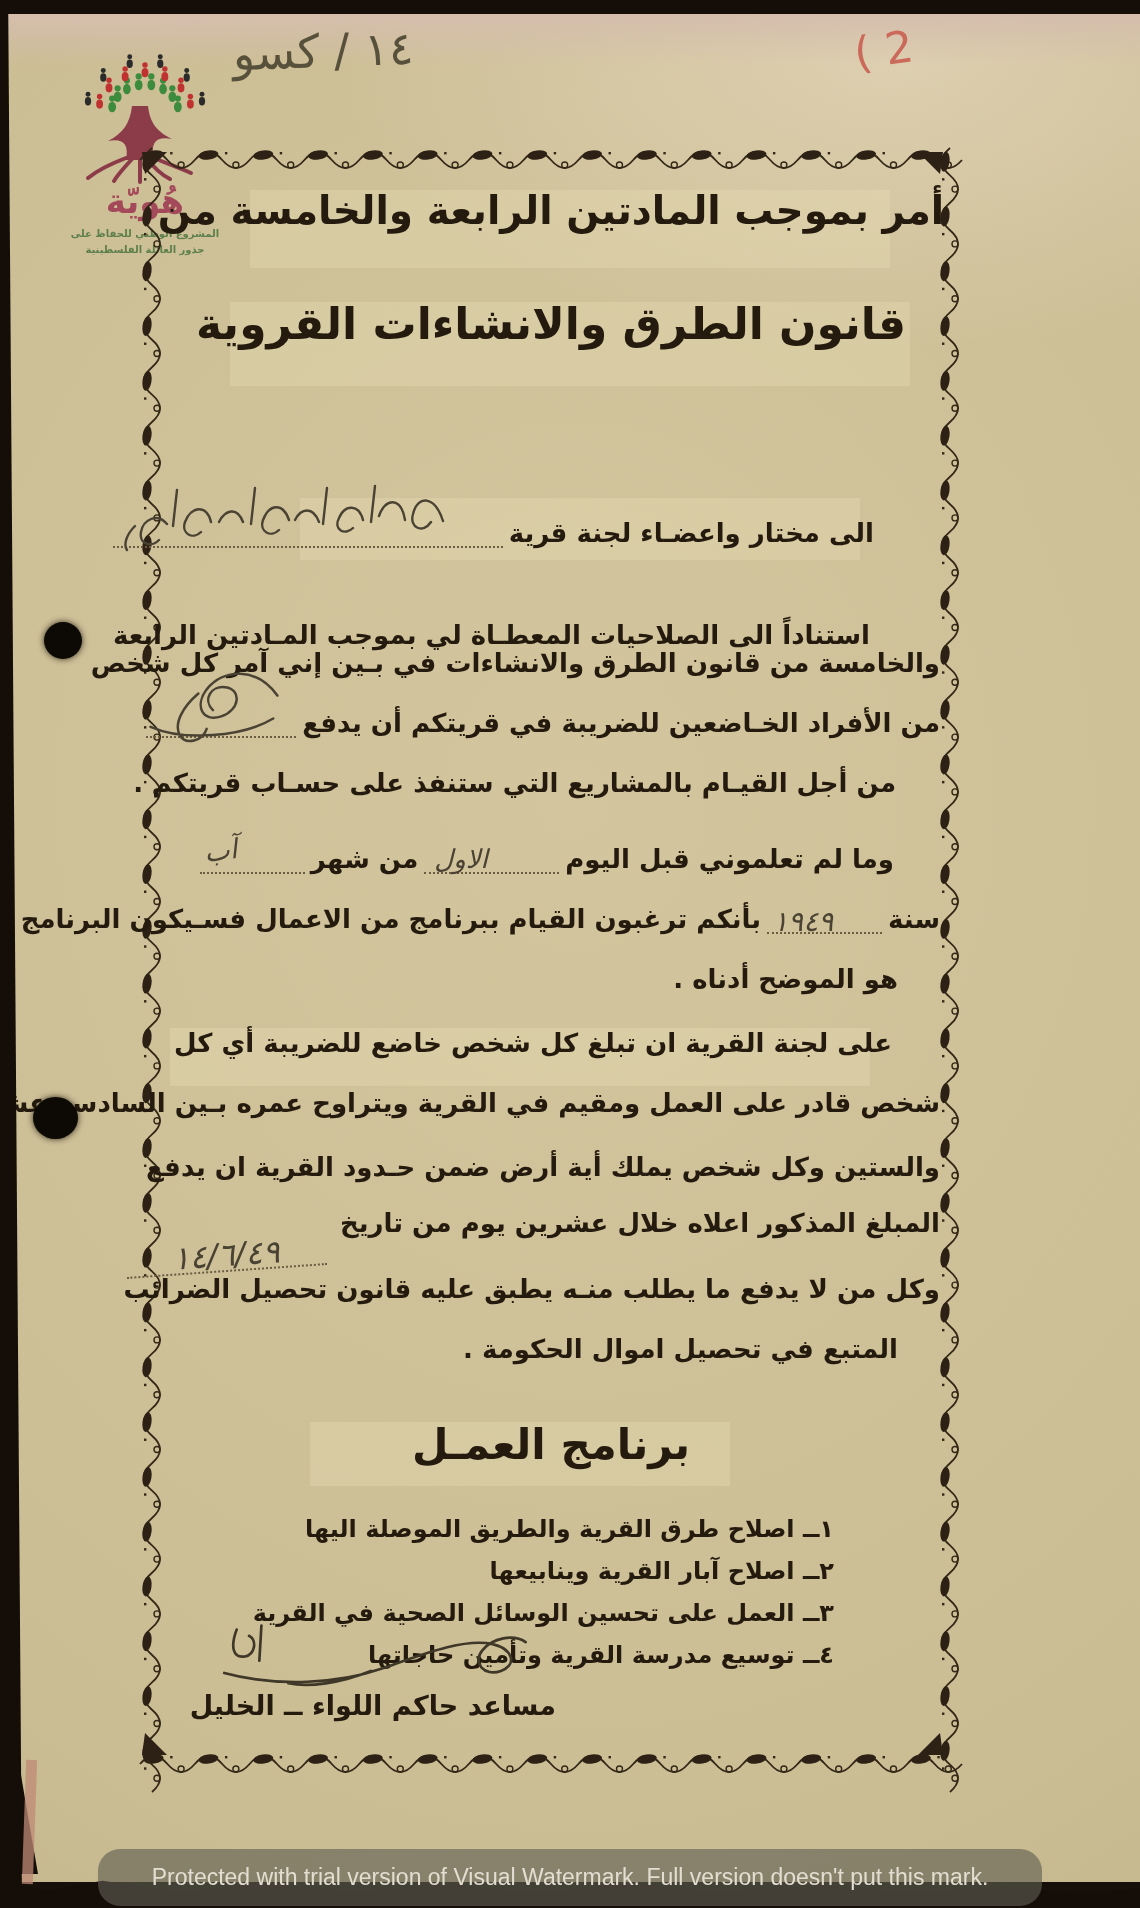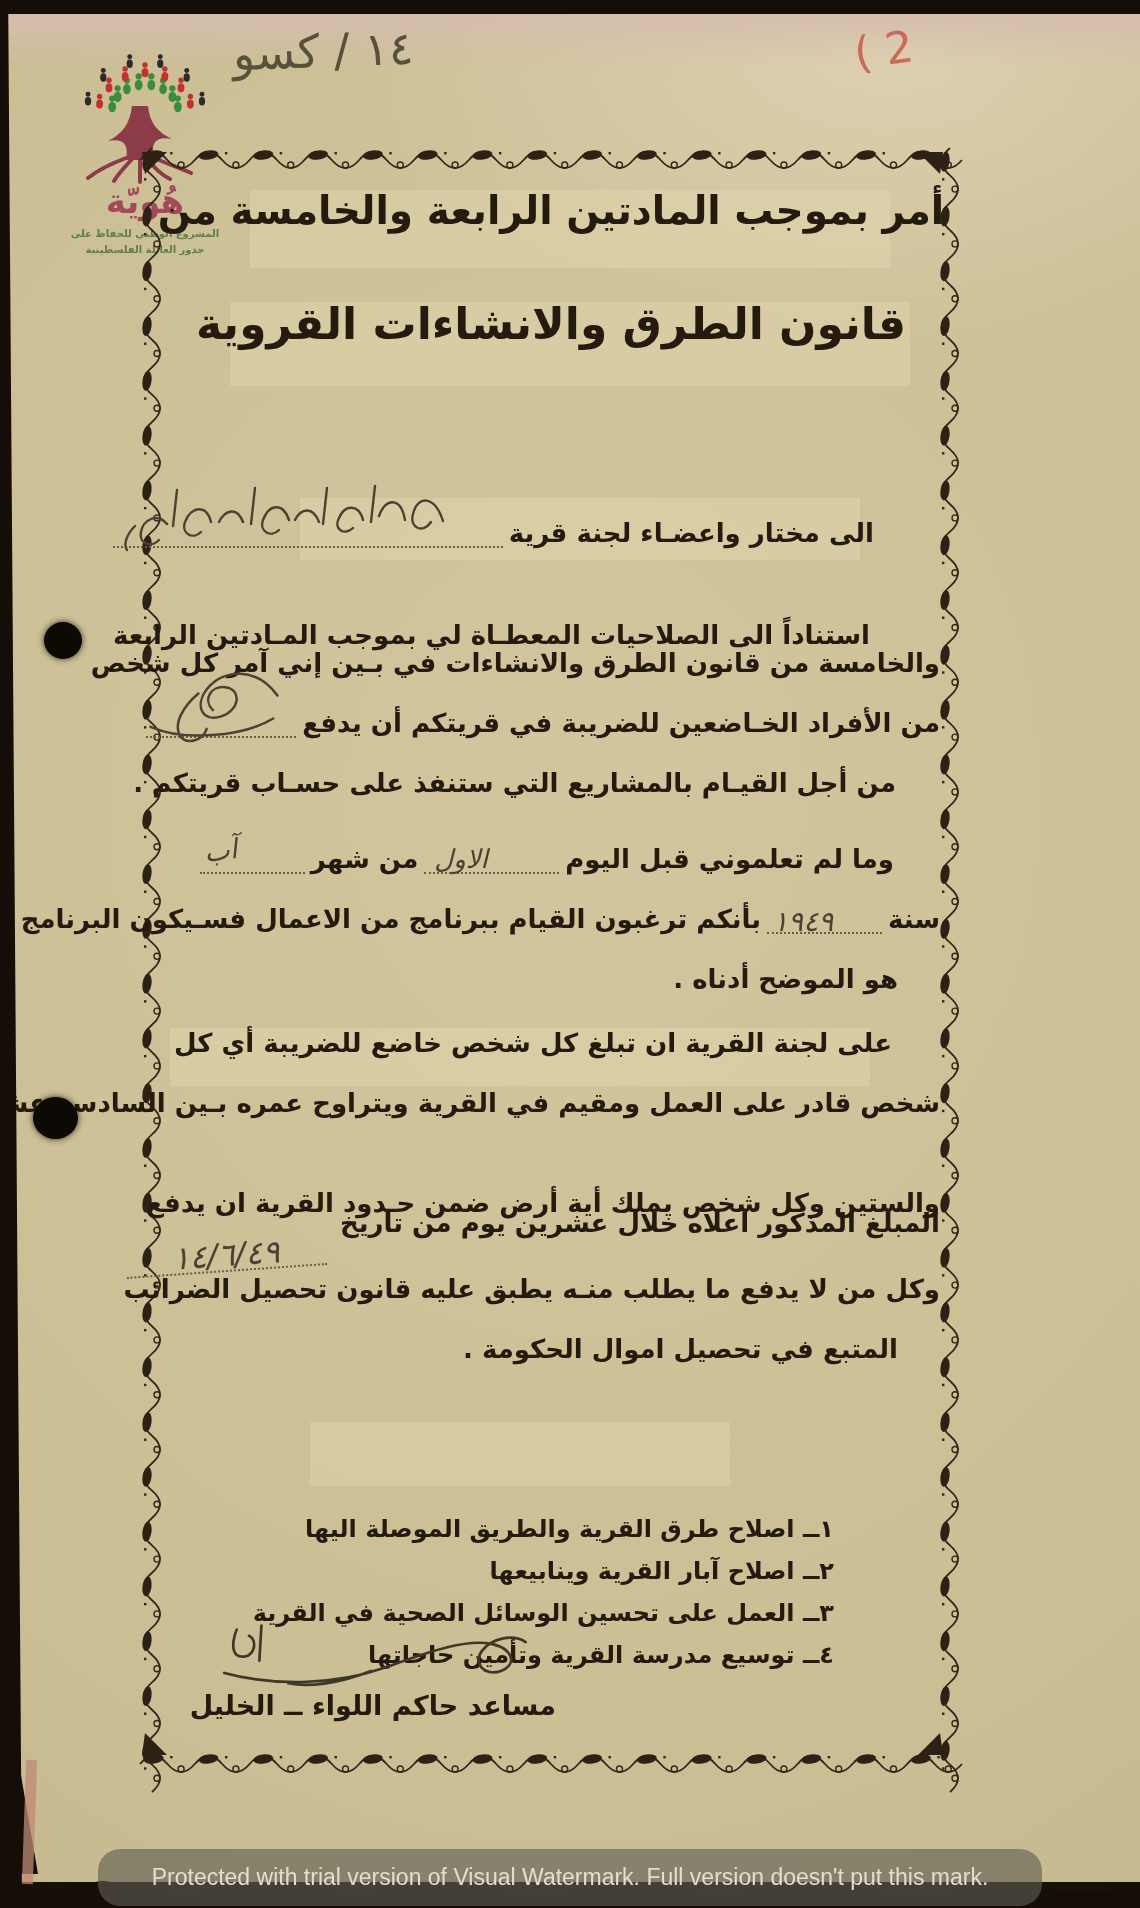--- a/index.html
+++ b/index.html
@@ -66,21 +66,21 @@
   #addressee-row{top:368px;right:88px;}
   #p1l1{top:438px;right:92px;margin-top:32px;}
   #p1l2{top:498px;right:22px;}
   #p1l3-row{top:558px;right:22px;}
   #p1l4{top:618px;right:66px;}
   #p2l1-row{top:694px;right:68px;}
   #p2l2-row{top:754px;right:22px;}
   #p2l3{top:814px;right:64px;}
   #p3l1{top:878px;right:70px;}
   #p3l2{top:938px;right:22px;}
-  #p3l3{top:1038px;right:22px;}
+  #p3l3{top:1002px;right:22px;}
   #p3l4{top:1058px;right:22px;}
   #date-hw{top:1086px;left:-14px;font-size:32px;transform:rotate(-4deg);font-weight:normal;}
   #p3l5{top:1124px;right:22px;}
   #p3l6{top:1184px;right:64px;}
   #program-heading{top:1270px;font-size:42px;}
   #program-list{position:absolute;top:1358px;right:128px;text-align:right;font-size:24px;
     font-weight:bold;line-height:42px;}
   .scrawl{position:absolute;overflow:visible;}
   #village-scrawl{left:-10px;bottom:-10px;}
   #amount-scrawl{left:-4px;bottom:-22px;}
@@ -508,20 +508,21 @@
 
   <div id="date-hw" class="line hw">
     <span class="dot" style="width:200px;height:34px;text-align:center;">
       <span>١٤/٦/٤٩</span>
     </span>
   </div>
 
   <div id="p3l5" class="line">وكل من لا يدفع ما يطلب منـه يطبق عليه قانون تحصيل الضرائب</div>
   <div id="p3l6" class="line">المتبع في تحصيل اموال الحكومة .</div>
 
+  <div id="program-heading" class="line title">برنامج العمـل</div>
 
   <div id="program-list">
     <div>١ــ اصلاح طرق القرية والطريق الموصلة اليها</div>
     <div>٢ــ اصلاح آبار القرية وينابيعها</div>
     <div>٣ــ العمل على تحسين الوسائل الصحية في القرية</div>
     <div>٤ــ توسيع مدرسة القرية وتأمين حاجاتها</div>
   </div>
 
   <svg id="signature-scrawl" width="320" height="95" viewBox="0 0 310 90">
     <path d="M20,18 C14,34 16,46 28,44 C38,42 40,28 32,24 M44,14 L42,48 M8,60 C60,74 120,70 160,56 C200,42 240,26 268,32 C288,37 292,52 276,58 C260,64 248,50 258,38 C268,26 288,22 300,30 M150,58 C120,70 90,74 70,70" fill="none" stroke="#3f3828" stroke-width="2.6" stroke-linecap="round"></path>

